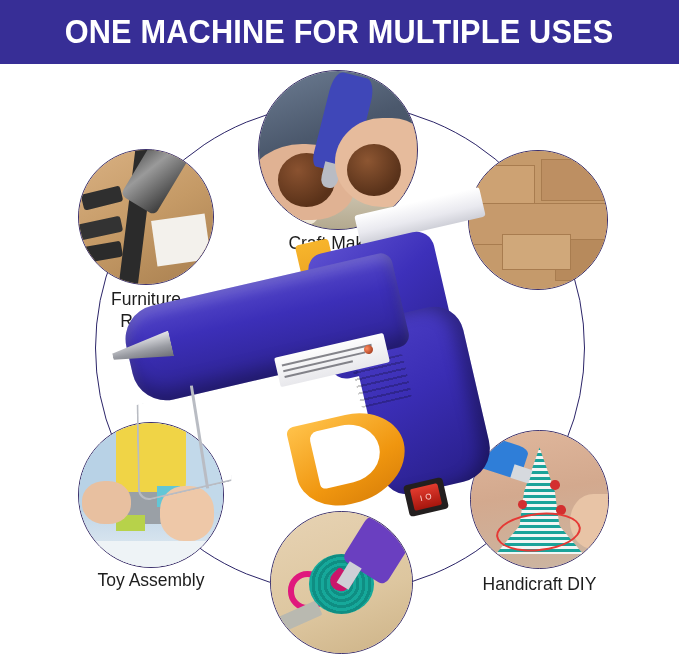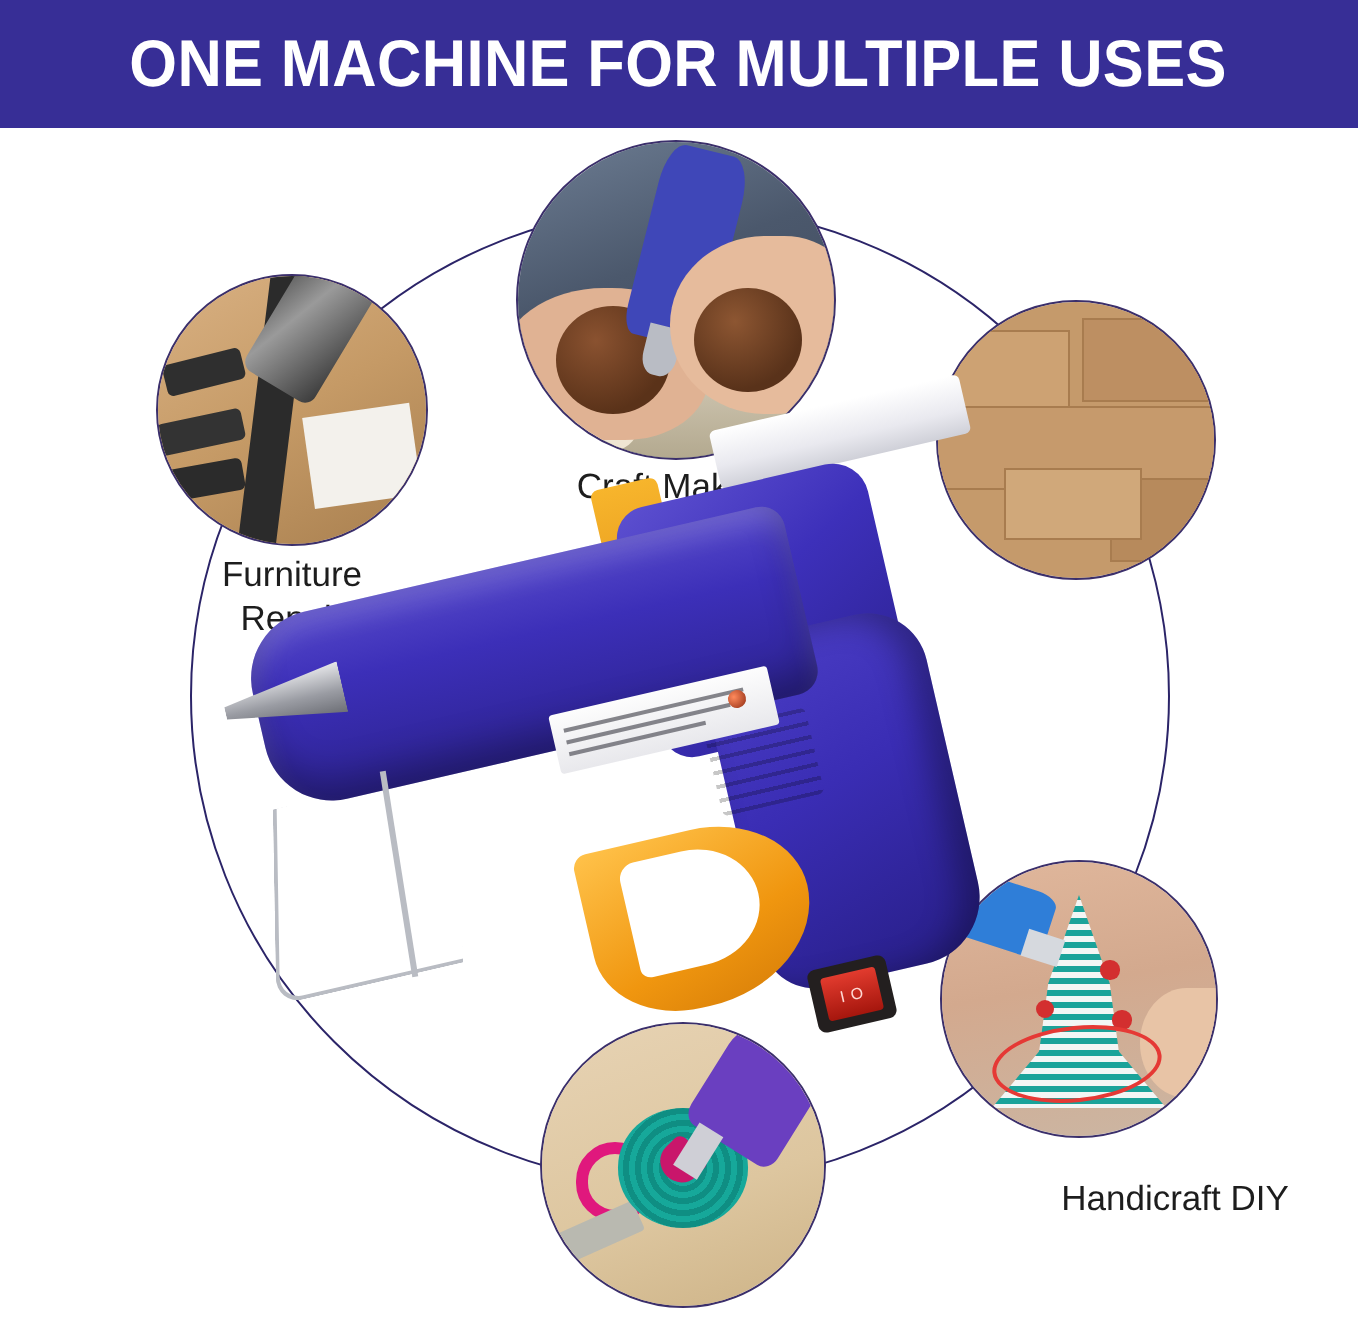--- a/index.html
+++ b/index.html
@@ -58,39 +58,39 @@
     line-height:21px;
     white-space:nowrap;
     font-family:"Liberation Sans", sans-serif;
   }
 
   
   .n-craft   { left:258px; top:6px; }
   .n-craft   .photo { width:160px; height:160px; }
   .n-craft   .cap   { top:163px; }
 
-  .n-furn    { left:78px; top:73px; }
+  .n-furn    { left:78px; top:85px; }
   .n-furn    .photo { width:136px; height:136px; }
   .n-furn    .cap   { top:139px; line-height:22px; white-space:normal; width:140px; }
 
   .n-paper   { left:468px; top:86px; }
   .n-paper   .photo { width:140px; height:140px; }
   .n-paper   .cap   { top:143px; line-height:22px; white-space:normal; width:150px; }
 
   .n-toy     { left:78px; top:358px; }
   .n-toy     .photo { width:146px; height:146px; }
   .n-toy     .cap   { top:148px; }
 
   .n-hair    { left:270px; top:447px; }
   .n-hair    .photo { width:143px; height:143px; }
   .n-hair    .cap   { top:146px; }
 
   .n-handi   { left:470px; top:366px; }
   .n-handi   .photo { width:139px; height:139px; }
-  .n-handi   .cap   { top:159px;margin-left:48px; }
+  .n-handi   .cap   { top:144px; }
 
   
   
   .sc-craft { background:linear-gradient(160deg,#6d7d93 0%,#4b586c 40%,#3c4759 100%); }
   .sc-craft .hand1 { position:absolute; left:-6%; top:46%; width:66%; height:48%; background:#e0b293; border-radius:50% 46% 40% 50%; }
   .sc-craft .hand2 { position:absolute; left:48%; top:30%; width:60%; height:56%; background:#e6bb9c; border-radius:50% 40% 46% 50%; }
   .sc-craft .ball1 { position:absolute; left:12%; top:52%; width:36%; height:34%; border-radius:50%;
         background:radial-gradient(circle at 35% 32%, #8a5230, #5a3219 70%); }
   .sc-craft .ball2 { position:absolute; left:56%; top:46%; width:34%; height:33%; border-radius:50%;
         background:radial-gradient(circle at 38% 32%, #8d5632, #59321a 70%); }
@@ -306,20 +306,36 @@
       <div class="scene sc-paper">
         <div class="bx p1"></div>
           <div class="bx p2"></div>
           <div class="bx p3"></div>
         <div class="bx p5"></div>
           <div class="bx p4"></div>
       </div>
     </div>
   </div>
 
+  <div class="node n-toy">
+    <div class="photo">
+      <div class="scene sc-toy">
+        <div class="desk"></div>
+          <div class="sl-l"></div>
+          <div class="sl-r"></div>
+        <div class="shirt"></div>
+          <div class="toy"></div>
+          <div class="tg"></div>
+          <div class="tb"></div>
+        <div class="hnd-l"></div>
+          <div class="hnd-r"></div>
+      </div>
+    </div>
+    <div class="cap">Toy Assembly</div>
+  </div>
 
   <div class="node n-hair">
     <div class="photo">
       <div class="scene sc-hair">
         <div class="band"></div>
           <div class="clip"></div>
         <div class="flower"></div>
           <div class="heart"></div>
         <div class="gun"></div>
           <div class="tip"></div>

